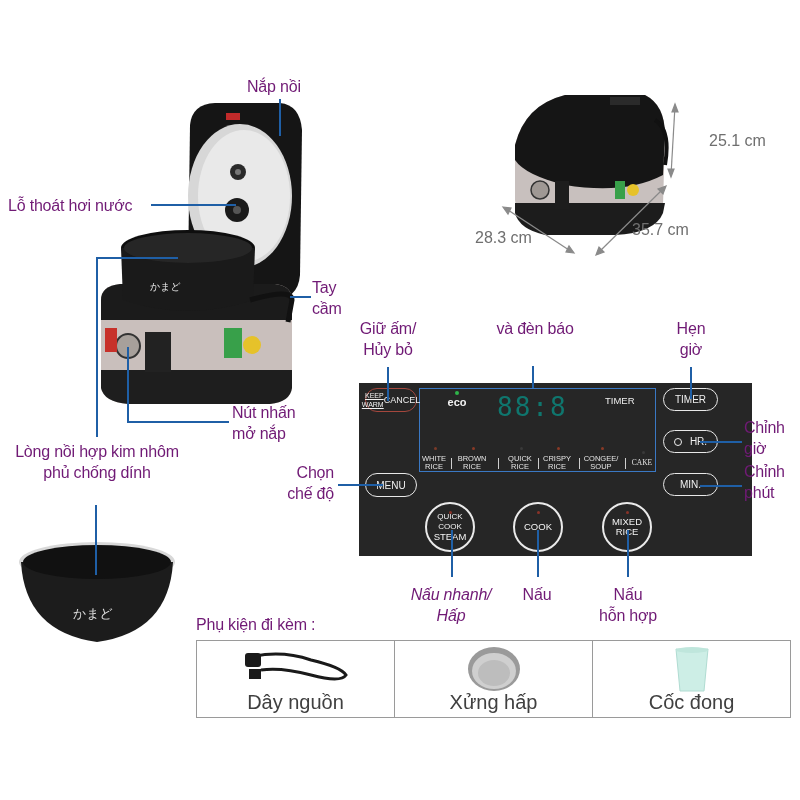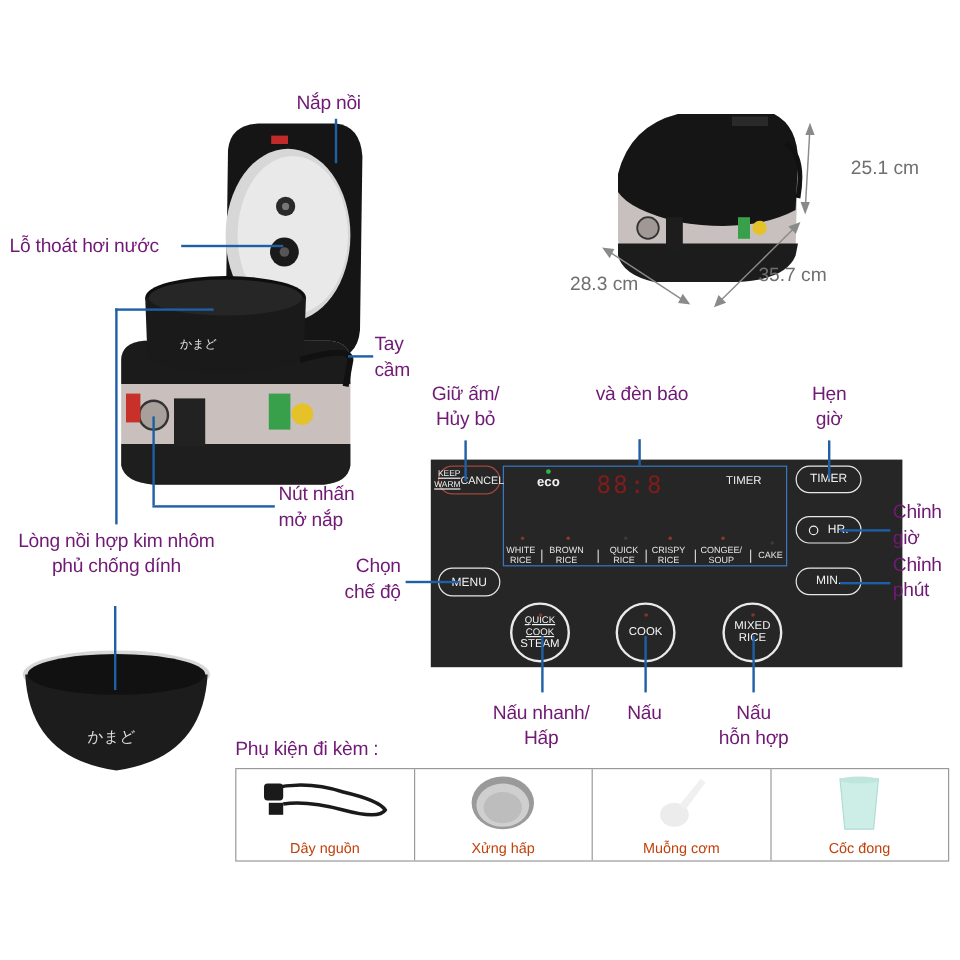--- a/index.html
+++ b/index.html
@@ -15,27 +15,27 @@
   
   #panel { position: absolute; left: 359px; top: 383px; width: 393px; height: 173px; background: #262626; }
   .pbtn { position: absolute; border: 1.5px solid #e8e8e8; border-radius: 14px; color: #f0f0f0; font-size: 10px; text-align: center; display: flex; align-items: center; justify-content: center; font-family: "Liberation Sans", sans-serif; }
   .pbtn.red { border-color: #a5473d; }
   .rbtn { position: absolute; width: 50px; height: 50px; border-radius: 50%; border: 2px solid #eaeaea; color: #f4f4f4; font-size: 9.5px; text-align: center; display: flex; flex-direction: column; align-items: center; justify-content: center; line-height: 10px; }
   .rbtn .dot { position: absolute; top: 7px; left: 50%; width: 3px; height: 3px; margin-left: -1.5px; border-radius: 50%; background: #8a3228; }
   #display-box { position: absolute; left: 419px; top: 388px; width: 237px; height: 84px; border: 1.5px solid #3a78c4; }
   .mode { position: absolute; top: 455px; color: #e5e5e5; font-size: 7.5px; line-height: 8px; text-align: center; }
   .mode .led { position: absolute; top: -8px; left: 50%; width: 3px; height: 3px; border-radius: 50%; background: #7a3a28; }
   .sep { position: absolute; top: 458px; width: 1px; height: 11px; background: #cfcfcf; }
-  .seg { font-family: "DejaVu Sans Mono", monospace; color: #7f1d1d; font-size: 20px; letter-spacing: 2px; }
+  .seg { font-family: "DejaVu Sans Mono", monospace; color: #0f766e; font-size: 26px; letter-spacing: 2px; }
 
   
   #acc-table { position: absolute; left: 196px; top: 640px; width: 595px; height: 78px; border: 1px solid #9a9a9a; display: flex; }
   .acc-cell { flex: 1; border-right: 1px solid #9a9a9a; position: relative; }
   .acc-cell:last-child { border-right: none; }
-  .acc-name { position: absolute; bottom: 3px; left: 0; right: 0; text-align: center; font-size: 12px; color: #c2410c; font-weight: 300; }
+  .acc-name { position: absolute; bottom: 3px; left: 0; right: 0; text-align: center; font-size: 20px; color: #404040; font-weight: 300; }
   .acc-img { position: absolute; left: 50%; top: 4px; transform: translateX(-50%); }
 
   .dim { position: absolute; font-size: 16px; color: #6f6f6f; }
 </style>
 </head>
 <body>
 
 <svg class="abs" style="left:95px;top:100px;" width="210" height="320" viewBox="95 100 210 320">
 
   <path d="M190 125 Q192 104 215 103 L280 103 Q300 105 302 130 L300 275 Q298 300 272 300 L212 300 Q190 298 188 275 Z" fill="#151515"></path>
@@ -166,37 +166,37 @@
     <div>CRISPY</div>
     <div>RICE</div>
   </div>
 <div class="sep" style="left:579px;"></div>
 <div class="mode" style="left:583px;width:36px;">
     <span class="led" style="background:#8a3a26;"></span>
     <div>CONGEE/</div>
     <div>SOUP</div>
   </div>
 <div class="sep" style="left:625px;"></div>
-<div class="mode" style="left:630px;width:24px;top:459px;">
+<div class="mode" style="left:630px;width:24px;top:459px;font-family:Liberation Serif, serif;">
     <span class="led" style="background:#3a3a3a;"></span>
     <div>CAKE</div>
   </div>
 
 <div class="pbtn" style="left:663px;top:388px;width:55px;height:23px;">TIMER</div>
 <div class="pbtn" style="left:663px;top:430px;width:55px;height:23px;">
   <span style="display:inline-block;width:8px;height:8px;border:1.2px solid #eee;border-radius:50%;margin-right:8px;"></span>
   <span>HR.</span>
 </div>
 <div class="pbtn" style="left:663px;top:473px;width:55px;height:23px;">MIN.</div>
 
 <div class="pbtn" style="left:365px;top:473px;width:52px;height:24px;">MENU</div>
 
 <div class="rbtn" style="left:425px;top:502px;">
   <span class="dot"></span>
-  <span style="font-size:8px;text-decoration:underline;">QUICK COOK</span>
+  <span style="font-size:8px;">QUICK COOK</span>
   <span>STEAM</span>
 </div>
 <div class="rbtn" style="left:513px;top:502px;">
   <span class="dot"></span>
   <span>COOK</span>
 </div>
 <div class="rbtn" style="left:602px;top:502px;">
   <span class="dot"></span>
   <span>MIXED</span>
   <span>RICE</span>
@@ -231,21 +231,21 @@
 </div>
 <div class="ln" style="left:700px;top:485px;width:42px;height:1.5px;"></div>
 
 <div class="lbl right" style="left:270px;top:462px;width:64px;">
   <div>Chọn</div>
   <div>chế độ</div>
 </div>
 <div class="ln" style="left:338px;top:484px;width:45px;height:1.5px;"></div>
 
 <div class="ln" style="left:451px;top:530px;width:1.5px;height:47px;"></div>
-<div class="lbl center" style="left:400px;top:584px;width:102px;">
+<div class="lbl center" style="left:400px;top:584px;width:102px;font-style:italic;">
   <div>Nấu nhanh/</div>
   <div>Hấp</div>
 </div>
 
 <div class="ln" style="left:537px;top:530px;width:1.5px;height:47px;"></div>
 <div class="lbl center" style="left:512px;top:584px;width:50px;">Nấu</div>
 
 <div class="ln" style="left:627px;top:530px;width:1.5px;height:47px;"></div>
 <div class="lbl center" style="left:590px;top:584px;width:76px;">
   <div>Nấu</div>
@@ -265,26 +265,19 @@
   </div>
   <div class="acc-cell">
     <svg class="acc-img" width="60" height="48" viewBox="0 0 60 48">
       <ellipse cx="30" cy="24" rx="26" ry="22" fill="#9a9a9a"></ellipse>
       <ellipse cx="30" cy="26" rx="22" ry="18" fill="#cfcfcf"></ellipse>
       <ellipse cx="30" cy="28" rx="16" ry="13" fill="#bdbdbd"></ellipse>
     </svg>
     <div class="acc-name">Xửng hấp</div>
   </div>
   <div class="acc-cell">
-    <svg class="acc-img" width="60" height="48" viewBox="0 0 60 48">
-      <ellipse cx="24" cy="34" rx="12" ry="10" fill="#ececec"></ellipse>
-      <path d="M28 26 L46 4 L50 7 L33 30 Z" fill="#f0f0f0"></path>
-    </svg>
-    <div class="acc-name">Muỗng cơm</div>
-  </div>
-  <div class="acc-cell">
     <svg class="acc-img" width="40" height="50" viewBox="0 0 40 50">
       <path d="M4 4 L36 4 L32 46 L8 46 Z" fill="#cdeee6" stroke="#b0dcd2" stroke-width="1"></path>
       <ellipse cx="20" cy="5" rx="16" ry="3" fill="#bfe6dc"></ellipse>
     </svg>
     <div class="acc-name">Cốc đong</div>
   </div>
 </div>
 
 </body></html>

